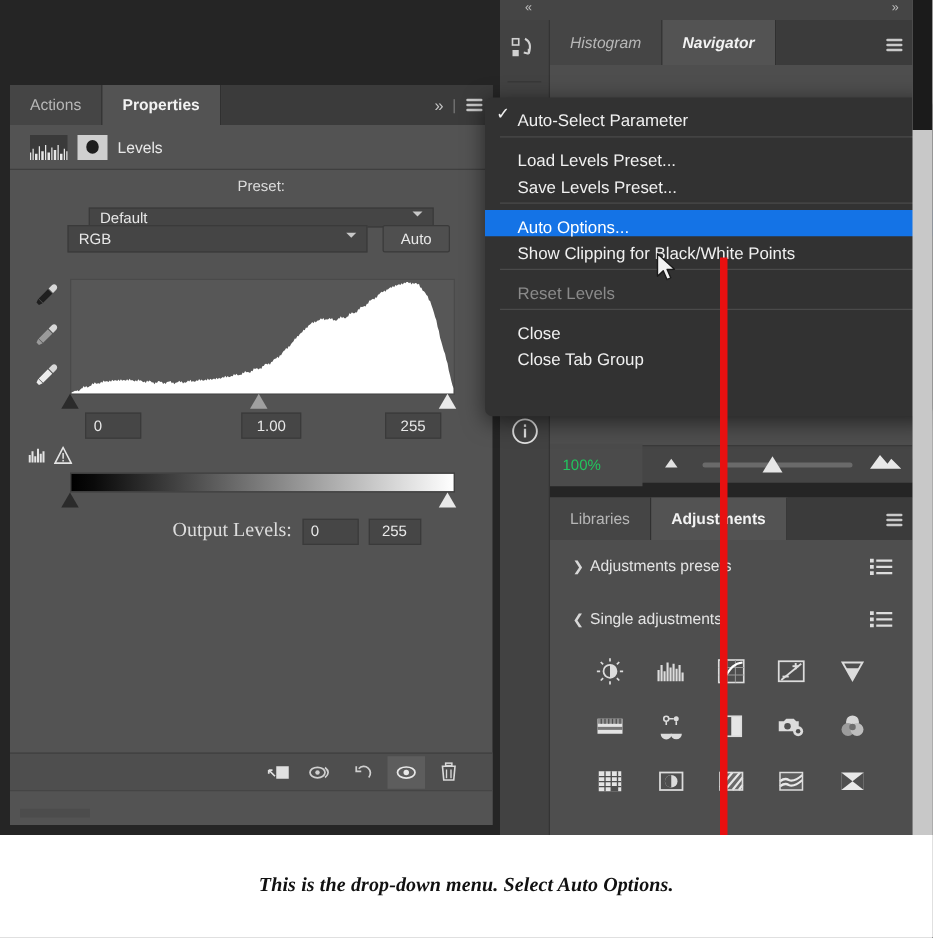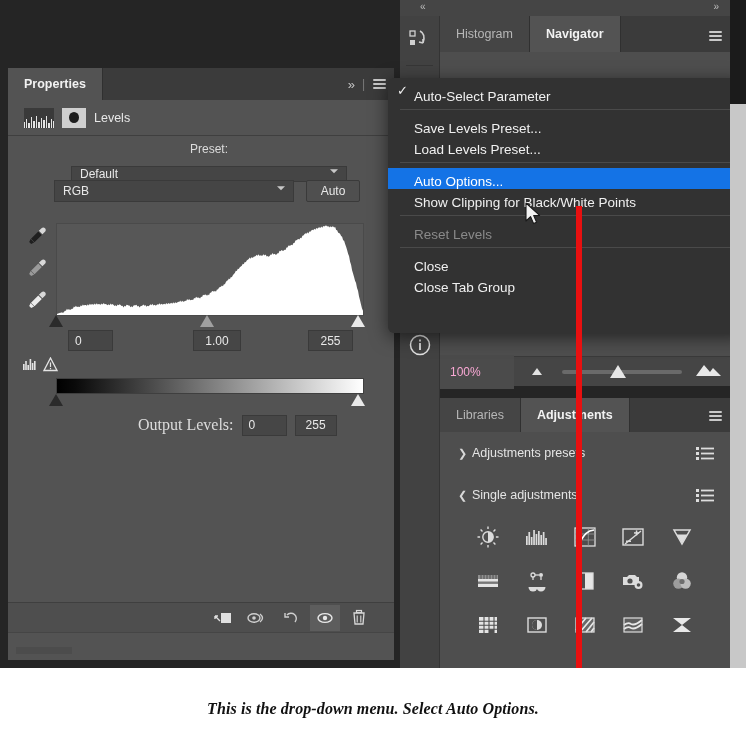--- a/index.html
+++ b/index.html
@@ -202,29 +202,29 @@
   .vt-ghost { height: 12px; }
 
   #nav-panel {
     position: absolute; left: 440px; top: 16px; width: 290px; height: 370px;
     background: #454545;
   }
   #nav-tabbar {
     position:absolute; left:0; top:0; width:100%; height:36px;
     background:#3b3b3b; display:flex; align-items:flex-end;
   }
-  #nav-tabbar .tab { height: 36px; }
+  #nav-tabbar .tab { height: 36px; font-style: italic; }
   #nav-body { position:absolute; left:0; top:36px; width:100%; height:315px; background:#4e4e4e; }
   #nav-zoomrow {
     position:absolute; left:0; bottom:0; width:100%; height:30px;
     background:#454545; border-top:1px solid #3a3a3a; display:flex; align-items:center;
   }
   #zoom-value {
     width: 74px; height: 34px; background:#4b4b4b; display:flex; align-items:center;
-    padding-left:10px; font-size:12px; color:#f9a8d4;
+    padding-left:10px; font-size:12px; color:#22c55e;
   }
   #zoom-track {
     position:relative; width:120px; height:4px; background:#6a6a6a; border-radius:2px; margin:0 12px;
   }
   #zoom-thumb {
     position:absolute; left: 48px; top:-5px; width:0; height:0;
     border-left:8px solid transparent;border-right:8px solid transparent;border-bottom:13px solid #e6e6e6;
   }
 
   #adj-panel {
@@ -290,20 +290,23 @@
 </head>
 <body>
 
 <div id="root">
 
   <div id="app">
 
     <div id="props-panel">
 
       <div class="tabbar">
+        <div class="tab">
+          <span>Actions</span>
+        </div>
         <div class="tab active">
           <span>Properties</span>
         </div>
         <div class="tabbar-right">
           <span class="chev">»</span>
           <span class="divline">|</span>
           <span class="hamburger">
               <i></i>
               <i></i>
               <i></i>
@@ -742,24 +745,24 @@
         </div>
       </div>
     </div>
 
     <div id="menu">
       <div class="mi check">
         <span>Auto-Select Parameter</span>
       </div>
       <div class="msep"></div>
       <div class="mi">
+        <span>Load Levels Preset...</span>
+      </div>
+      <div class="mi">
         <span>Save Levels Preset...</span>
-      </div>
-      <div class="mi">
-        <span>Load Levels Preset...</span>
       </div>
       <div class="msep"></div>
       <div class="mi sel">
         <span>Auto Options...</span>
       </div>
       <div class="mi">
         <span>Show Clipping for Black/White Points</span>
       </div>
       <div class="msep"></div>
       <div class="mi dim">

